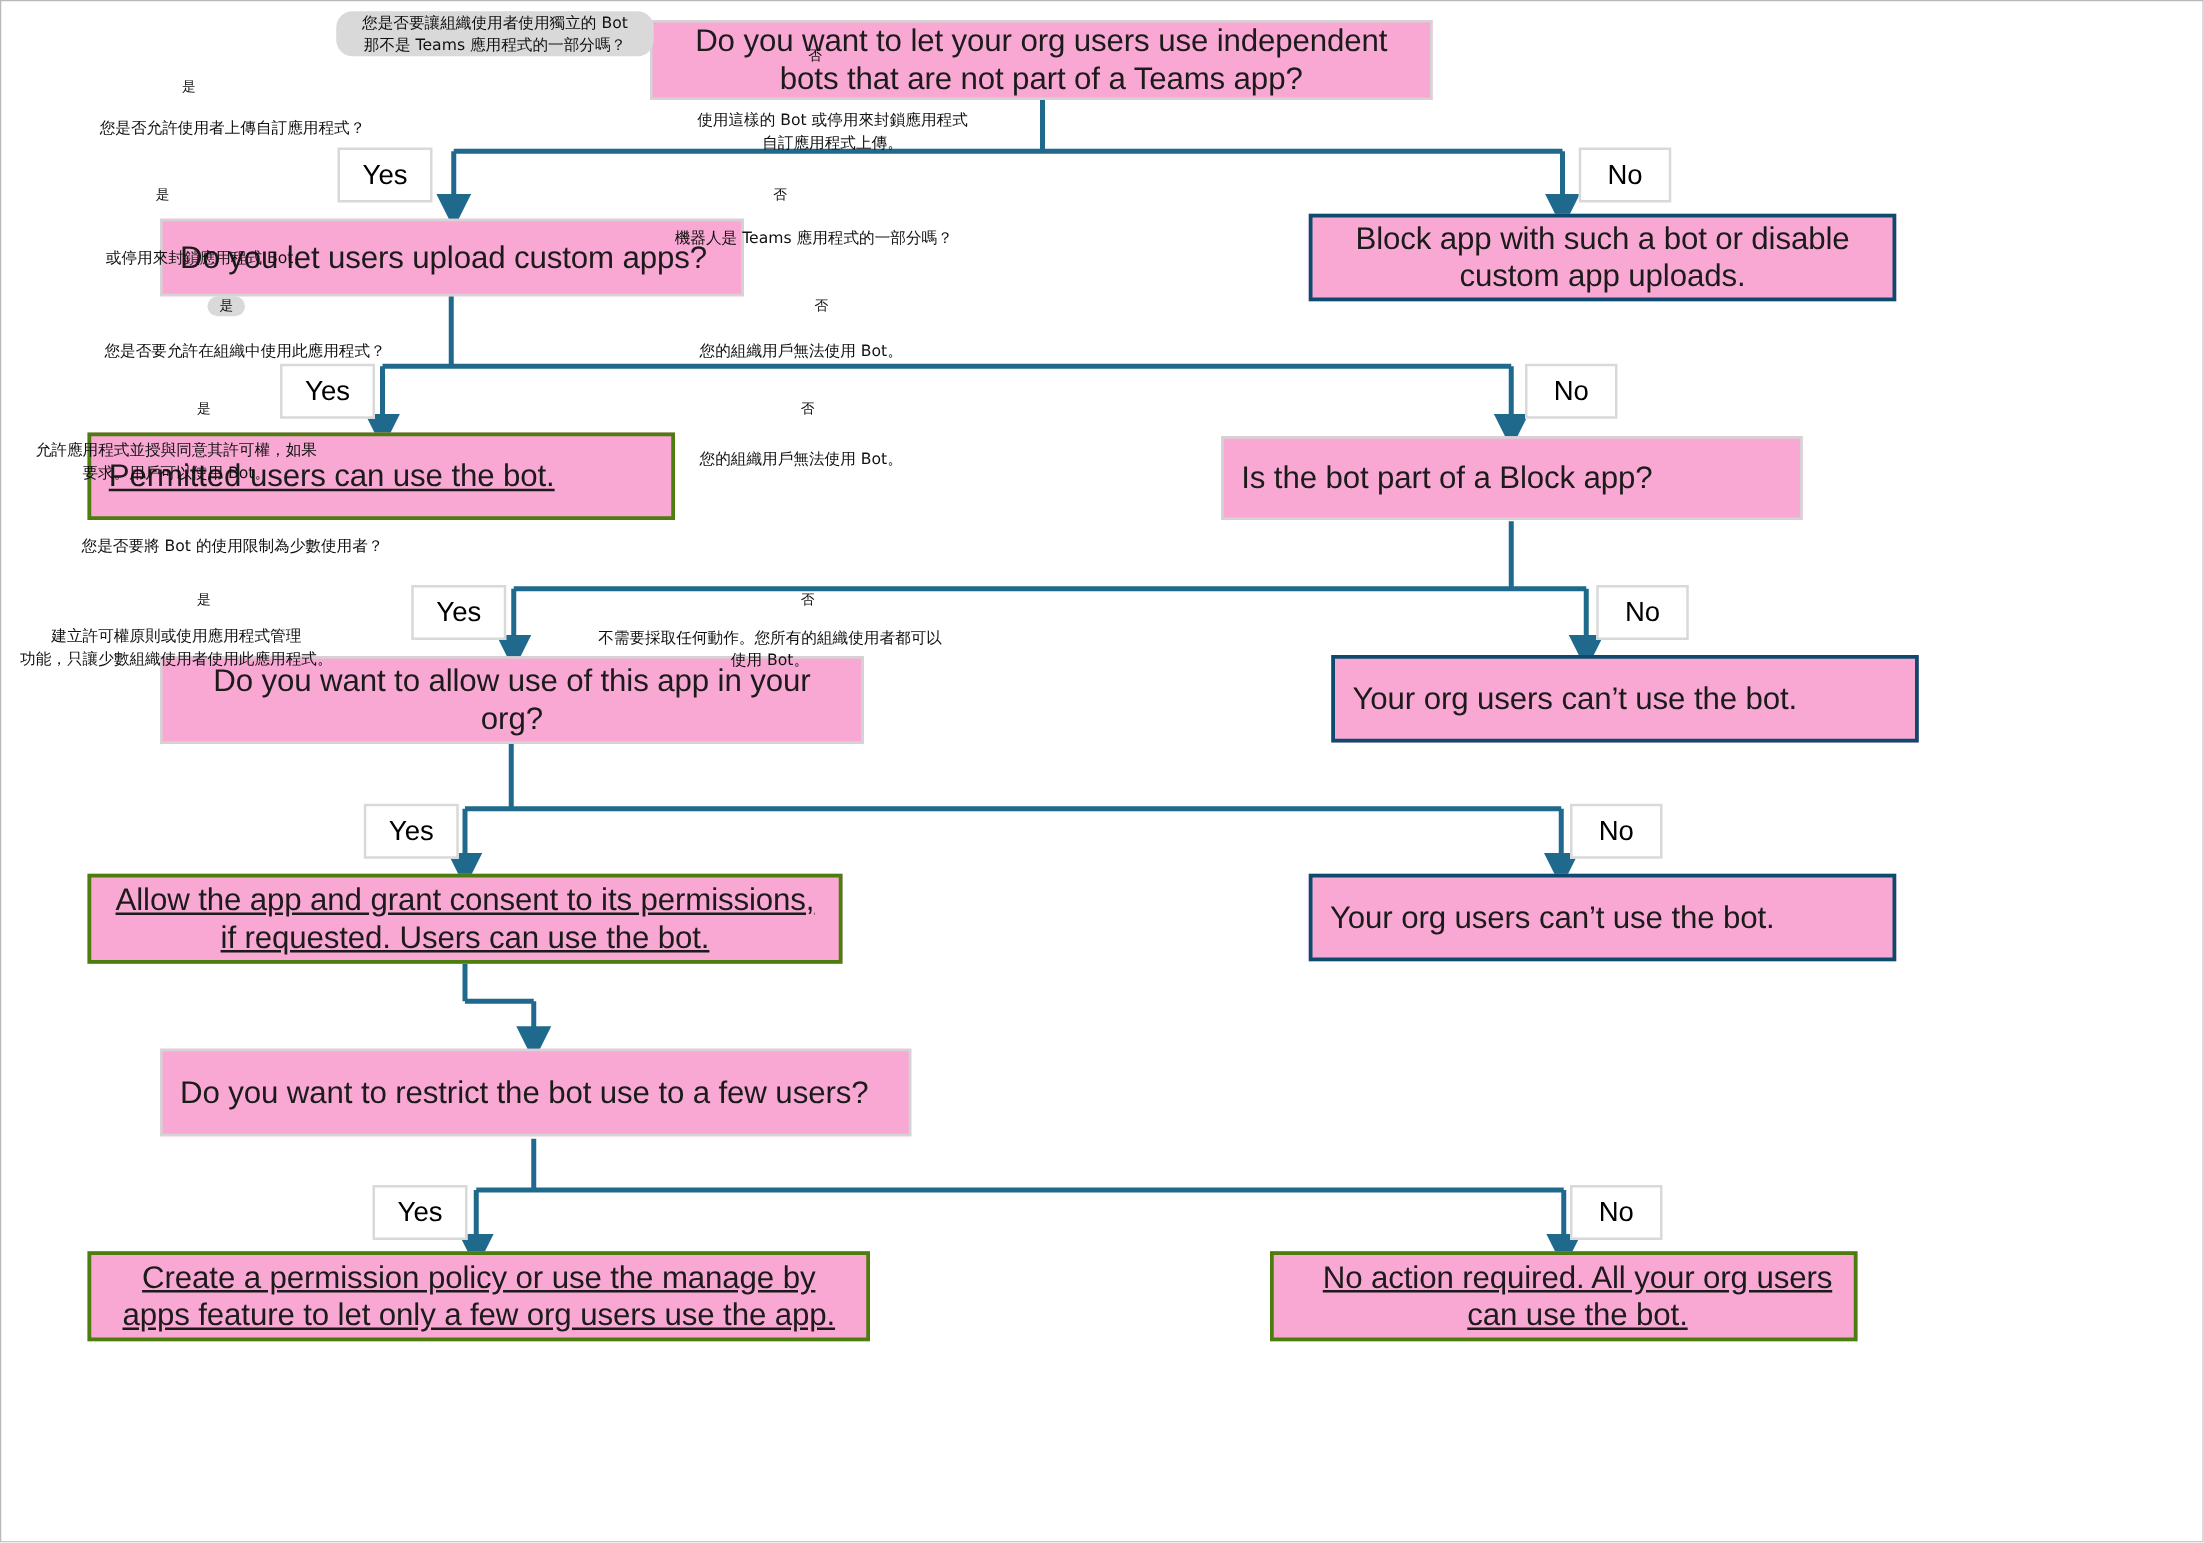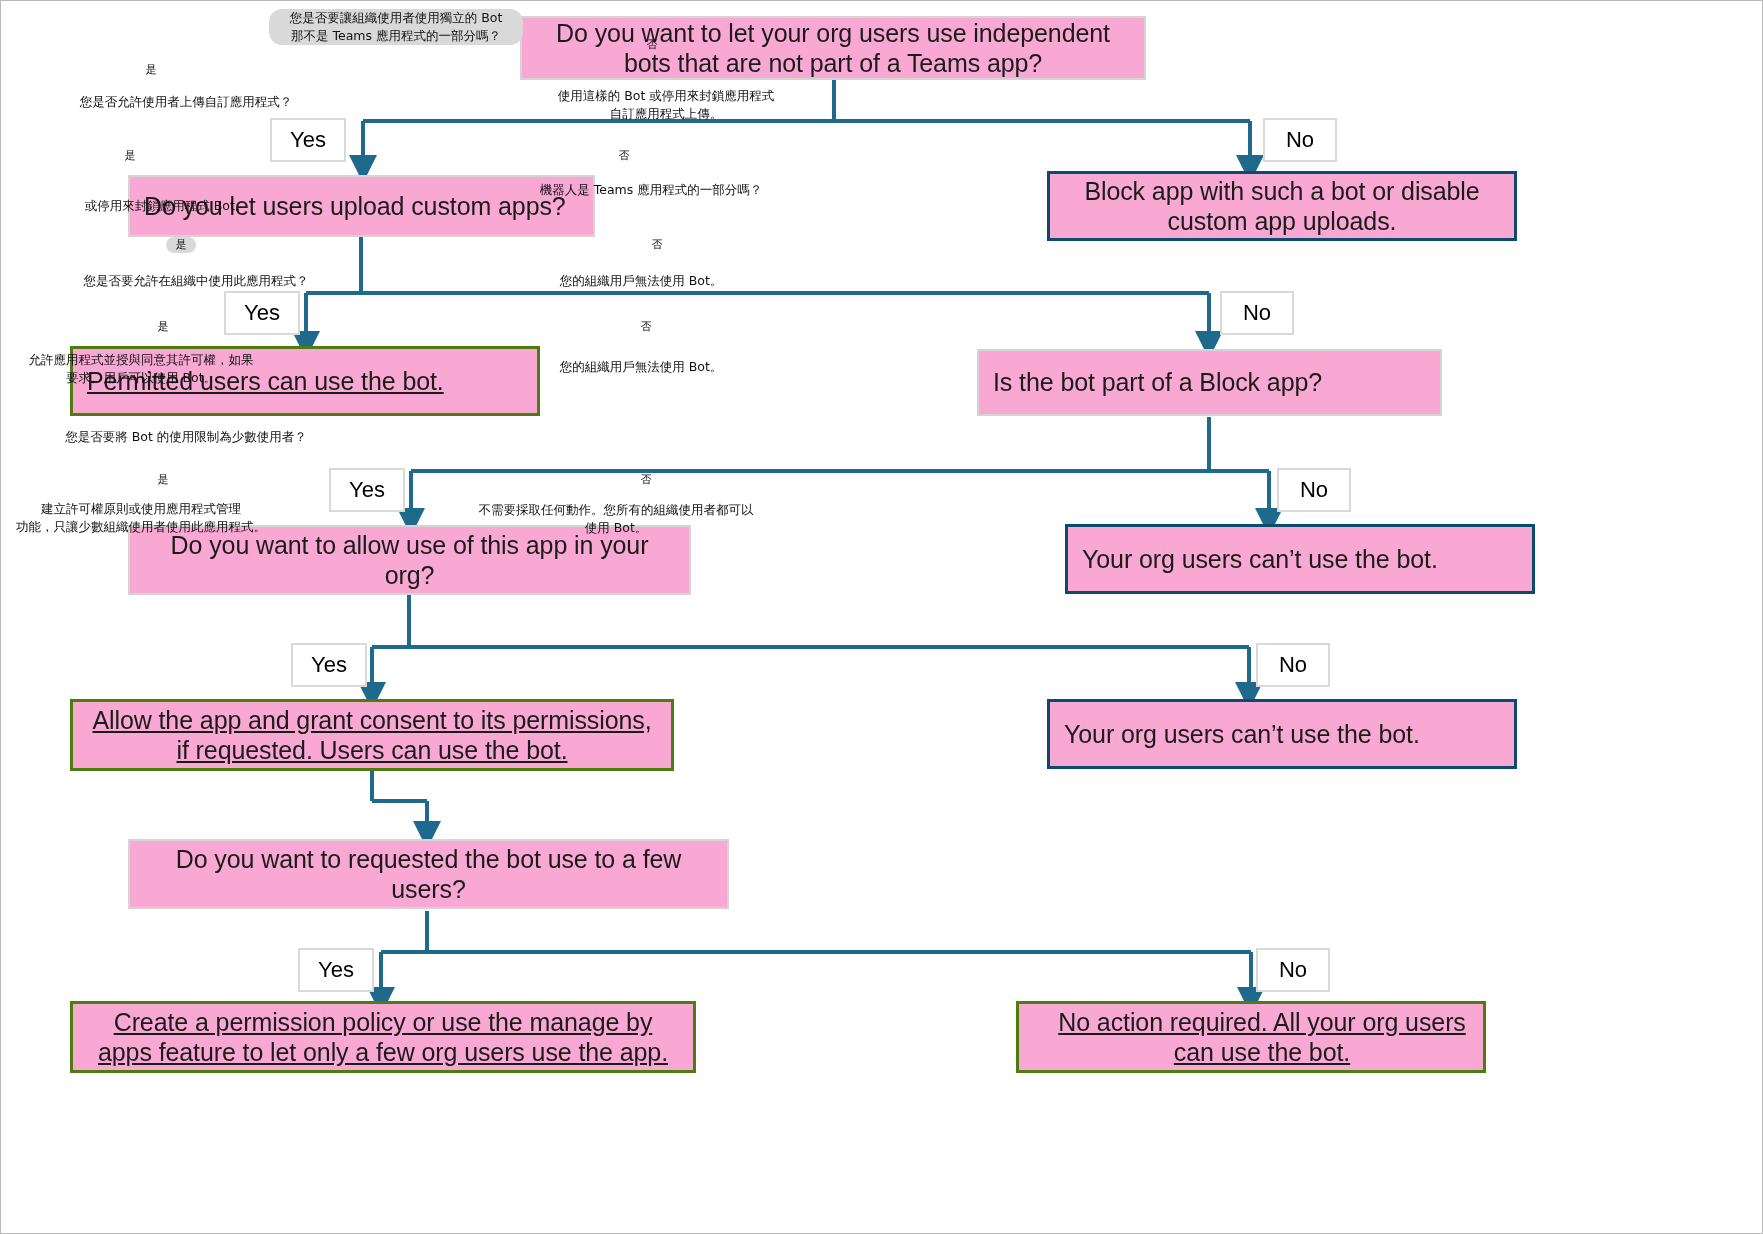--- a/index.html
+++ b/index.html
@@ -164,21 +164,21 @@
 
   <div class="node go" style="left:69px; top:698px; width:604px; height:72px;">
     <span>Allow the app and grant consent to its permissions, if requested. Users can use the bot.</span>
   </div>
 
   <div class="node stop" style="left:1015px; top:698px; width:470px; height:70px;">
     <span>Your org users can’t use the bot.</span>
   </div>
 
   <div class="node decision" style="left:127px; top:838px; width:601px; height:70px;">
-    <span>Do you want to requested the bot use to a few users?</span>
+    <span>Do you want to restrict the bot use to a few users?</span>
   </div>
 
   <div class="node go" style="left:69px; top:1000px; width:626px; height:72px;">
     <span>Create a permission policy or use the manage by apps feature to let only a few org users use the app.</span>
   </div>
 
   <div class="node go" style="left:1015px; top:1000px; width:470px; height:72px;padding-left:36px;">
     <span>No action required. All your org users can use the bot.</span>
   </div>
 

